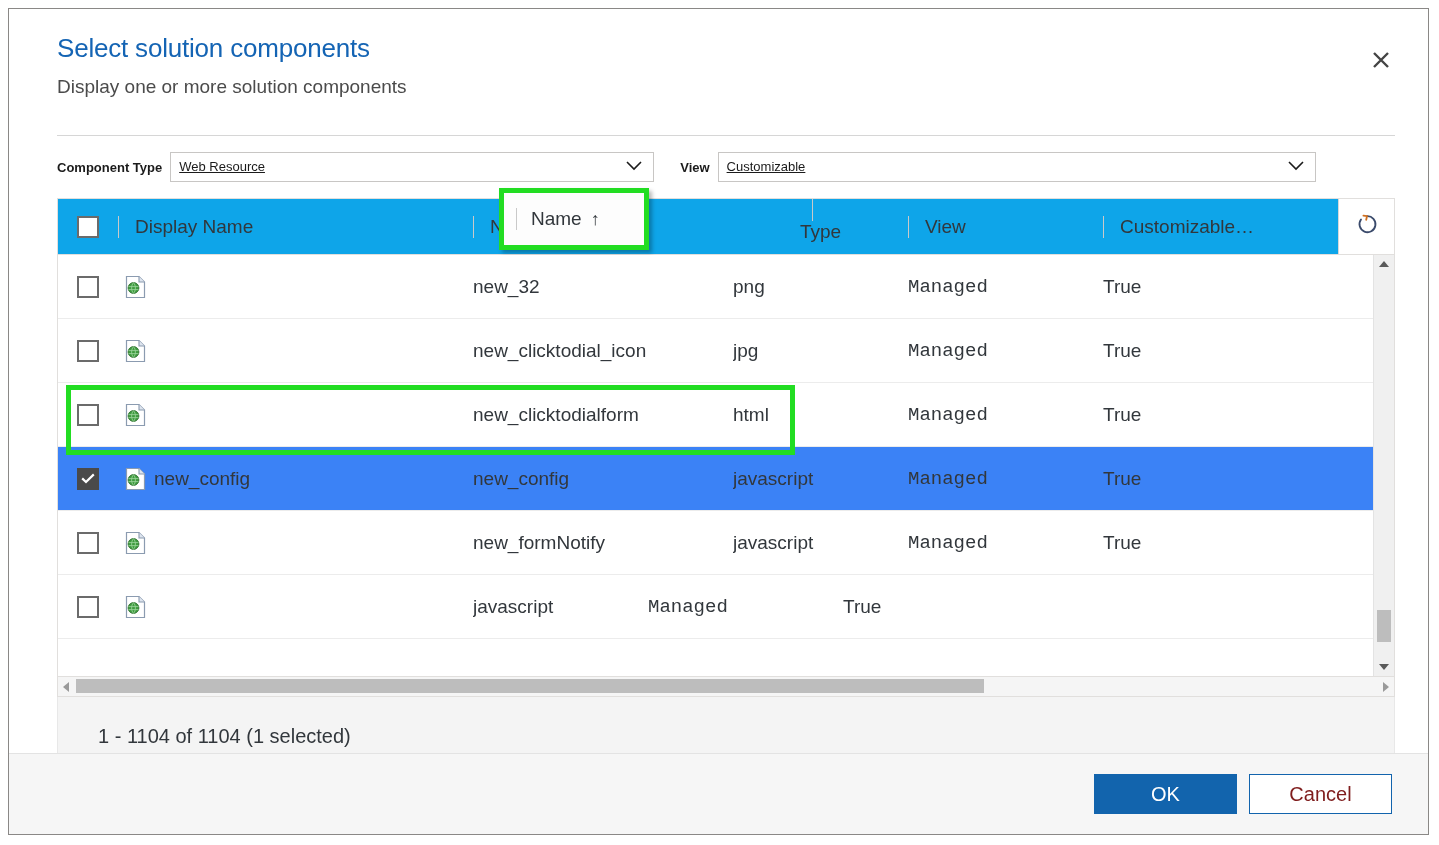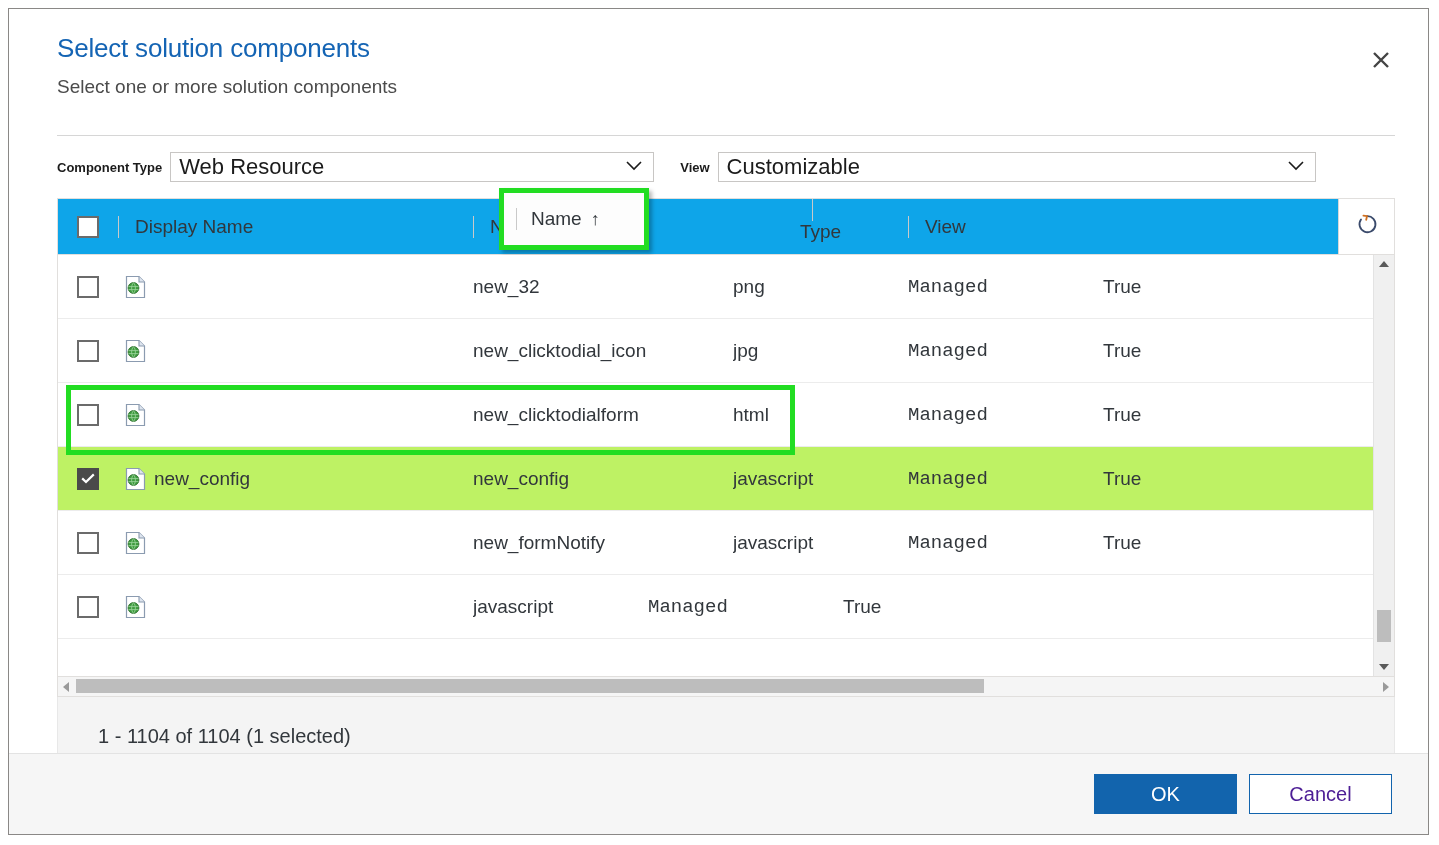--- a/index.html
+++ b/index.html
@@ -93,24 +93,25 @@
     position: relative;
     height: 30px;
     border: 1px solid #c8c6c4;
     background: #ffffff;
     display: flex;
     align-items: center;
     box-sizing: border-box;
     cursor: pointer;
   }
   .select-box .sel-value {
-    font-size: 22px;
+    font-size: 13px;
     color: #1b1b1b;
     padding-left: 8px;
     line-height: 28px;
+    text-decoration: underline;
   }
   .select-box .chev {
     position: absolute;
     right: 10px;
     top: 50%;
     transform: translateY(-50%);
     pointer-events: none;
   }
   #ct-select { width: 484px; margin-left: 8px; }
   #view-select { width: 598px; margin-left: 8px; }
@@ -236,21 +237,21 @@
   }
   .grid-row {
     display: flex;
     align-items: center;
     height: 64px;
     border-bottom: 1px solid #ececec;
     box-sizing: border-box;
     background: #ffffff;
     cursor: pointer;
   }
-  .grid-row.selected { background: #bef264; }
+  .grid-row.selected { background: #3b82f6; }
   .cell {
     font-size: 19px;
     color: #32373c;
     box-sizing: border-box;
     display: flex;
     align-items: center;
     height: 100%;
     overflow: hidden;
     white-space: nowrap;
   }
@@ -409,32 +410,32 @@
     align-items: center;
     justify-content: center;
   }
   .btn-primary {
     background: #1264ad;
     color: #ffffff;
     border-color: #1264ad;
   }
   .btn-secondary {
     background: #ffffff;
-    color: #4c1d95;
+    color: #7f1d1d;
     border-color: #1264ad;
   }
 </style>
 </head>
 <body>
 
 <div class="dialog">
 
   <div class="dlg-header">
     <div class="dlg-title">Select solution components</div>
-    <div class="dlg-subtitle">Select one or more solution components</div>
+    <div class="dlg-subtitle">Display one or more solution components</div>
     <button class="close-btn">
       <span>
         <svg width="20" height="20" viewBox="0 0 20 20" aria-hidden="true">
           <path d="M3 3 L17 17 M17 3 L3 17" stroke="#444444" stroke-width="2.4" fill="none"></path>
         </svg>
       </span>
     </button>
   </div>
 
   <div class="dlg-body">
@@ -478,20 +479,24 @@
           <span>Name</span>
         </div>
         <div class="hcell col-type">
           <span class="divider"></span>
           <span>Type</span>
         </div>
         <div class="hcell col-state">
           <span class="divider"></span>
           <span>View</span>
         </div>
+        <div class="hcell col-custom">
+          <span class="divider"></span>
+          <span>Customizable…</span>
+        </div>
 
         <div class="refresh-cell">
           <span>
             <svg width="28" height="28" viewBox="0 0 28 28" aria-hidden="true">
               <path d="M8 8.5 A8 8 0 1 0 14 5.2" stroke="#3a4a6b" stroke-width="1.8" fill="none" stroke-linecap="round"></path>
               <path d="M14 5.2 L10.4 4.6 M14 5.2 L13.2 8.8" stroke="#d07020" stroke-width="1.8" fill="none" stroke-linecap="round"></path>
             </svg>
           </span>
         </div>
 

